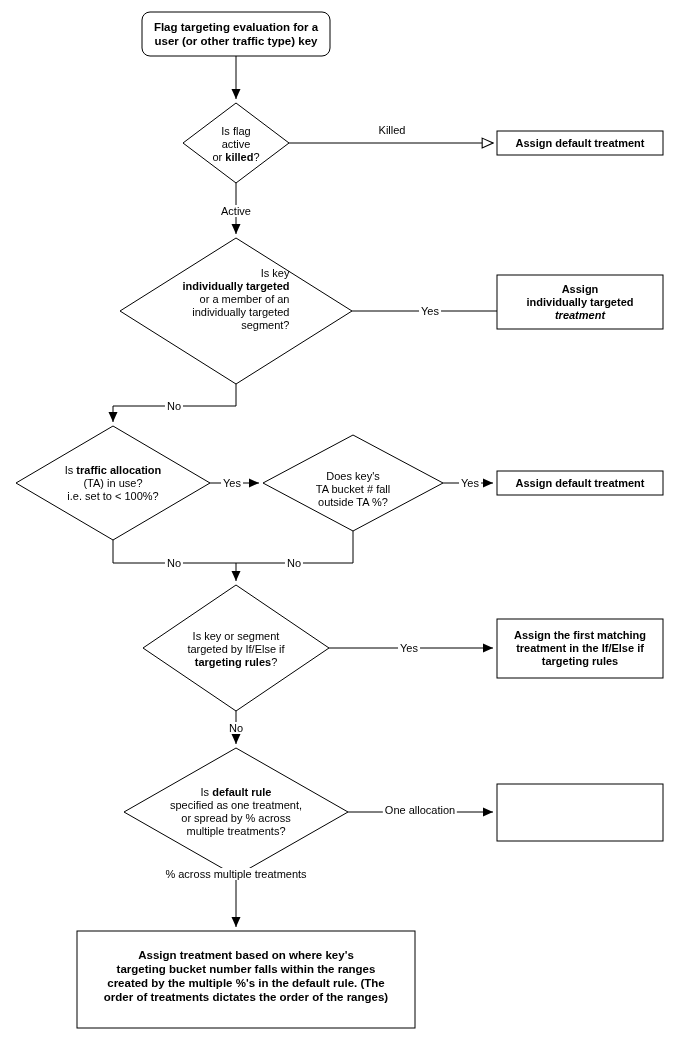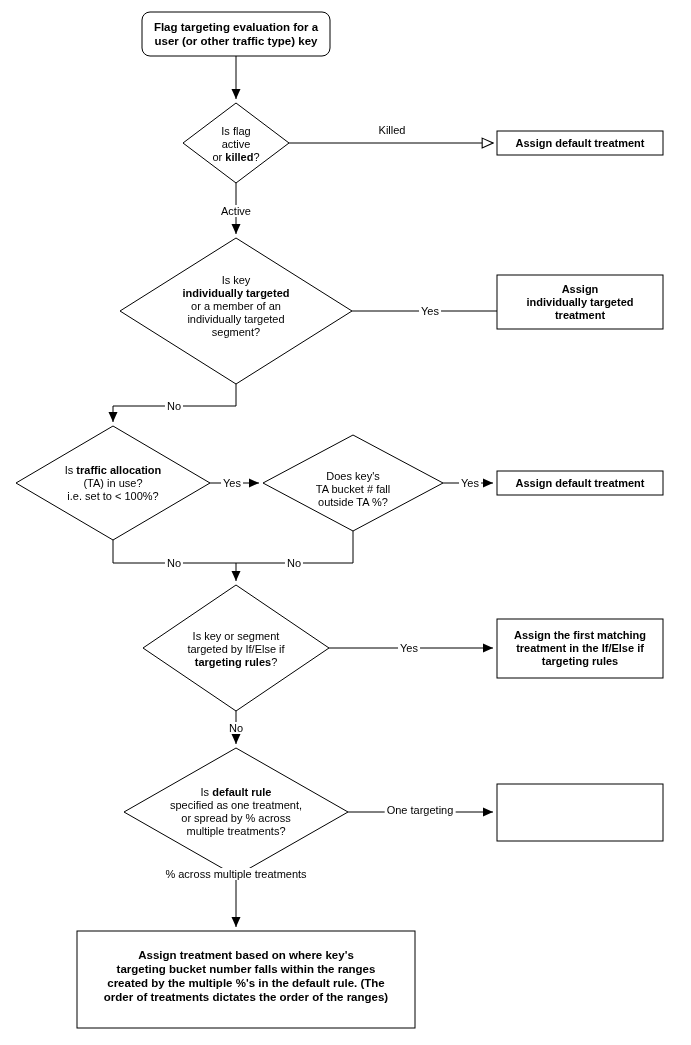--- a/index.html
+++ b/index.html
@@ -77,37 +77,37 @@
     <rect class="shape" x="497" y="131" width="166" height="24"></rect>
     <rect class="shape" x="497" y="275" width="166" height="54"></rect>
     <rect class="shape" x="497" y="471" width="166" height="24"></rect>
     <rect class="shape" x="497" y="619" width="166" height="59"></rect>
     <rect class="shape" x="497" y="784" width="166" height="57"></rect>
     <rect class="shape" x="77" y="931" width="338" height="97"></rect>
   </svg>
 
   <div class="node-text big-box" style="left:236px; top:34px;"><span style="font-weight: bold;">Flag targeting evaluation for a</span><br><span style="font-weight: bold;">user (or other traffic type) key</span></div>
   <div class="node-text" style="left:236px; top:144px;text-align:center;"><span>Is flag</span><br><span>active</span><br><span>or </span><span style="font-weight: bold;">killed</span><span>?</span></div>
-  <div class="node-text" style="left:236px; top:306px;"><span>Is key</span><br><span></span><span style="font-weight: bold;">individually targeted</span><span></span><br><span>or a member of an</span><br><span>individually targeted</span><br><span>segment?</span></div>
+  <div class="node-text" style="left:236px; top:299px;text-align:right;"><span>Is key</span><br><span></span><span style="font-weight: bold;">individually targeted</span><span></span><br><span>or a member of an</span><br><span>individually targeted</span><br><span>segment?</span></div>
   <div class="node-text" style="left:113px; top:483px;"><span>Is </span><span style="font-weight: bold;">traffic allocation</span><span></span><br><span>(TA) in use?</span><br><span>i.e. set to &lt; 100%?</span></div>
   <div class="node-text" style="left:353px; top:489px;"><span>Does key's</span><br><span>TA bucket # fall</span><br><span>outside TA %?</span></div>
   <div class="node-text" style="left:236px; top:649px;"><span>Is key or segment</span><br><span>targeted by If/Else if</span><br><span></span><span style="font-weight: bold;">targeting rules</span><span>?</span></div>
   <div class="node-text" style="left:236px; top:812px;"><span>Is </span><span style="font-weight: bold;">default rule</span><span></span><br><span>specified as one treatment,</span><br><span>or spread by % across</span><br><span>multiple treatments?</span></div>
   <div class="node-text" style="left:580px; top:143px;"><span style="font-weight: bold;">Assign default treatment</span></div>
-  <div class="node-text" style="left:580px; top:302px;"><span style="font-weight: bold;">Assign</span><br><span style="font-weight: bold;">individually targeted</span><br><span style="font-weight: bold;">treatment</span></div>
+  <div class="node-text" style="left:580px; top:302px;"><span style="font-weight: bold;">Assign</span><br><span style="font-weight: bold;">individually targeted</span><br><span style="font-weight: bold; font-style: italic;">treatment</span></div>
   <div class="node-text" style="left:580px; top:483px;"><span style="font-weight: bold;">Assign default treatment</span></div>
   <div class="node-text" style="left:580px; top:648px;"><span style="font-weight: bold;">Assign the first matching</span><br><span style="font-weight: bold;">treatment in the If/Else if</span><br><span style="font-weight: bold;">targeting rules</span></div>
   <div class="node-text big-box" style="left:246px; top:976px;"><span style="font-weight: bold;">Assign treatment based on where key's</span><br><span style="font-weight: bold;">targeting bucket number falls within the ranges</span><br><span style="font-weight: bold;">created by the multiple %'s in the default rule. (The</span><br><span style="font-weight: bold;">order of treatments dictates the order of the ranges)</span></div>
 
   <div class="edge-label" style="left:392px; top:130px;">Killed</div>
   <div class="edge-label" style="left:236px; top:211px;">Active</div>
   <div class="edge-label" style="left:430px; top:311px;">Yes</div>
   <div class="edge-label" style="left:174px; top:406px;">No</div>
   <div class="edge-label" style="left:232px; top:483px;">Yes</div>
   <div class="edge-label" style="left:470px; top:483px;">Yes</div>
   <div class="edge-label" style="left:174px; top:563px;">No</div>
   <div class="edge-label" style="left:294px; top:563px;">No</div>
   <div class="edge-label" style="left:409px; top:648px;">Yes</div>
   <div class="edge-label" style="left:236px; top:728px;">No</div>
-  <div class="edge-label" style="left:420px; top:810px;">One targeting</div>
+  <div class="edge-label" style="left:420px; top:810px;">One allocation</div>
   <div class="edge-label" style="left:236px; top:874px;">% across multiple treatments</div>
 
 </div>
 
 </body></html>

